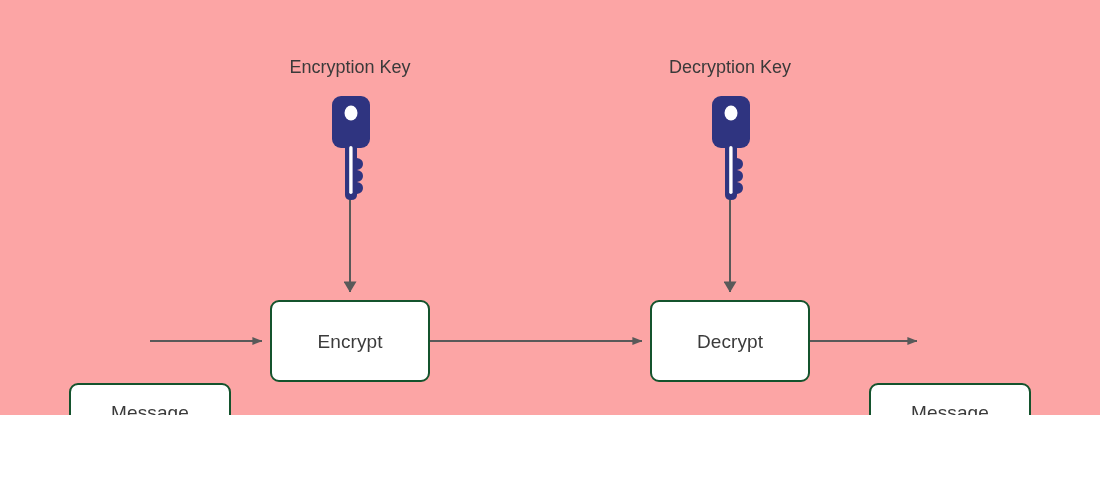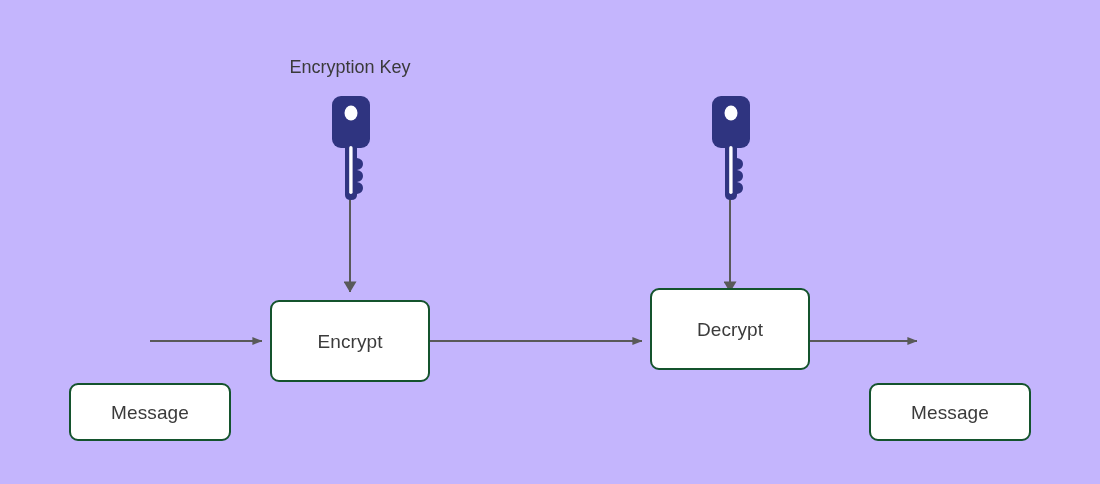--- a/index.html
+++ b/index.html
@@ -7,22 +7,22 @@
     margin: 0;
     padding: 0;
     background: #ffffff;
   }
   body {
     font-family: "Liberation Sans", sans-serif;
   }
   #canvas {
     position: relative;
     width: 1100px;
-    height: 484px;
-    background: #c4b5fd;
+    height: 415px;
+    background: #fca5a5;
     overflow: hidden;
   }
   .diagram-svg {
     position: absolute;
     left: 0;
     top: 0;
     width: 1100px;
     height: 484px;
   }
   .node-box {
@@ -83,32 +83,33 @@
 
   <svg class="key-icon" style="left:330px; top:96px;" width="42" height="106" viewBox="0 0 42 106">
     <g fill="#2f3480">
       <rect x="2" y="0" width="38" height="52" rx="9" ry="9"></rect>
       <path d="M15 48 H27 V62 q6 1 6 6 q0 5 -6 6 q6 1 6 6 q0 5 -6 6 q6 1 6 6 q0 5 -6 6 V99 q0 5 -6 5 q-6 0 -6 -5 Z"></path>
     </g>
     <ellipse cx="21" cy="17" rx="6.5" ry="7.5" fill="#ffffff"></ellipse>
     <rect x="19.2" y="50" width="3.4" height="48" rx="1.7" fill="#ffffff"></rect>
   </svg>
 
+  <div class="key-label" style="left:630px; top:58px; width:200px;">Decryption Key</div>
 
   <svg class="key-icon" style="left:710px; top:96px;" width="42" height="106" viewBox="0 0 42 106">
     <g fill="#2f3480">
       <rect x="2" y="0" width="38" height="52" rx="9" ry="9"></rect>
       <path d="M15 48 H27 V62 q6 1 6 6 q0 5 -6 6 q6 1 6 6 q0 5 -6 6 q6 1 6 6 q0 5 -6 6 V99 q0 5 -6 5 q-6 0 -6 -5 Z"></path>
     </g>
     <ellipse cx="21" cy="17" rx="6.5" ry="7.5" fill="#ffffff"></ellipse>
     <rect x="19.2" y="50" width="3.4" height="48" rx="1.7" fill="#ffffff"></rect>
   </svg>
 
   <div class="node-box" style="left:270px; top:300px; width:160px; height:82px;">Encrypt</div>
 
-  <div class="node-box" style="left:650px; top:288px; width:160px; height:82px;">Decrypt</div>
+  <div class="node-box" style="left:650px; top:300px; width:160px; height:82px;">Decrypt</div>
 
   <div class="node-box" style="left:69px; top:383px; width:162px; height:58px;">Message</div>
 
 
   <div class="node-box" style="left:869px; top:383px; width:162px; height:58px;">Message</div>
 
 </div>
 
 </body></html>

